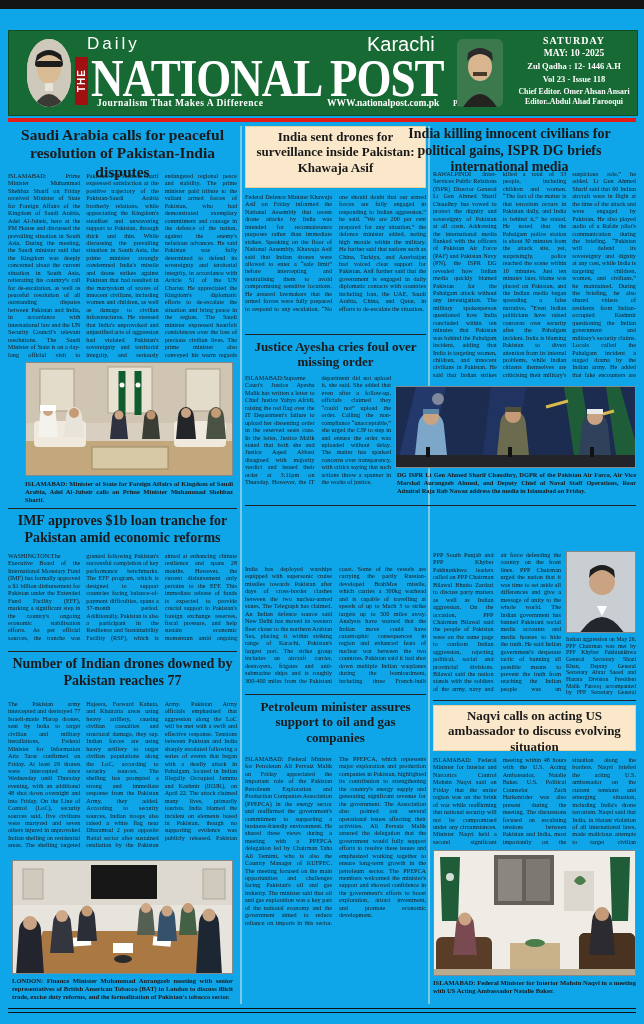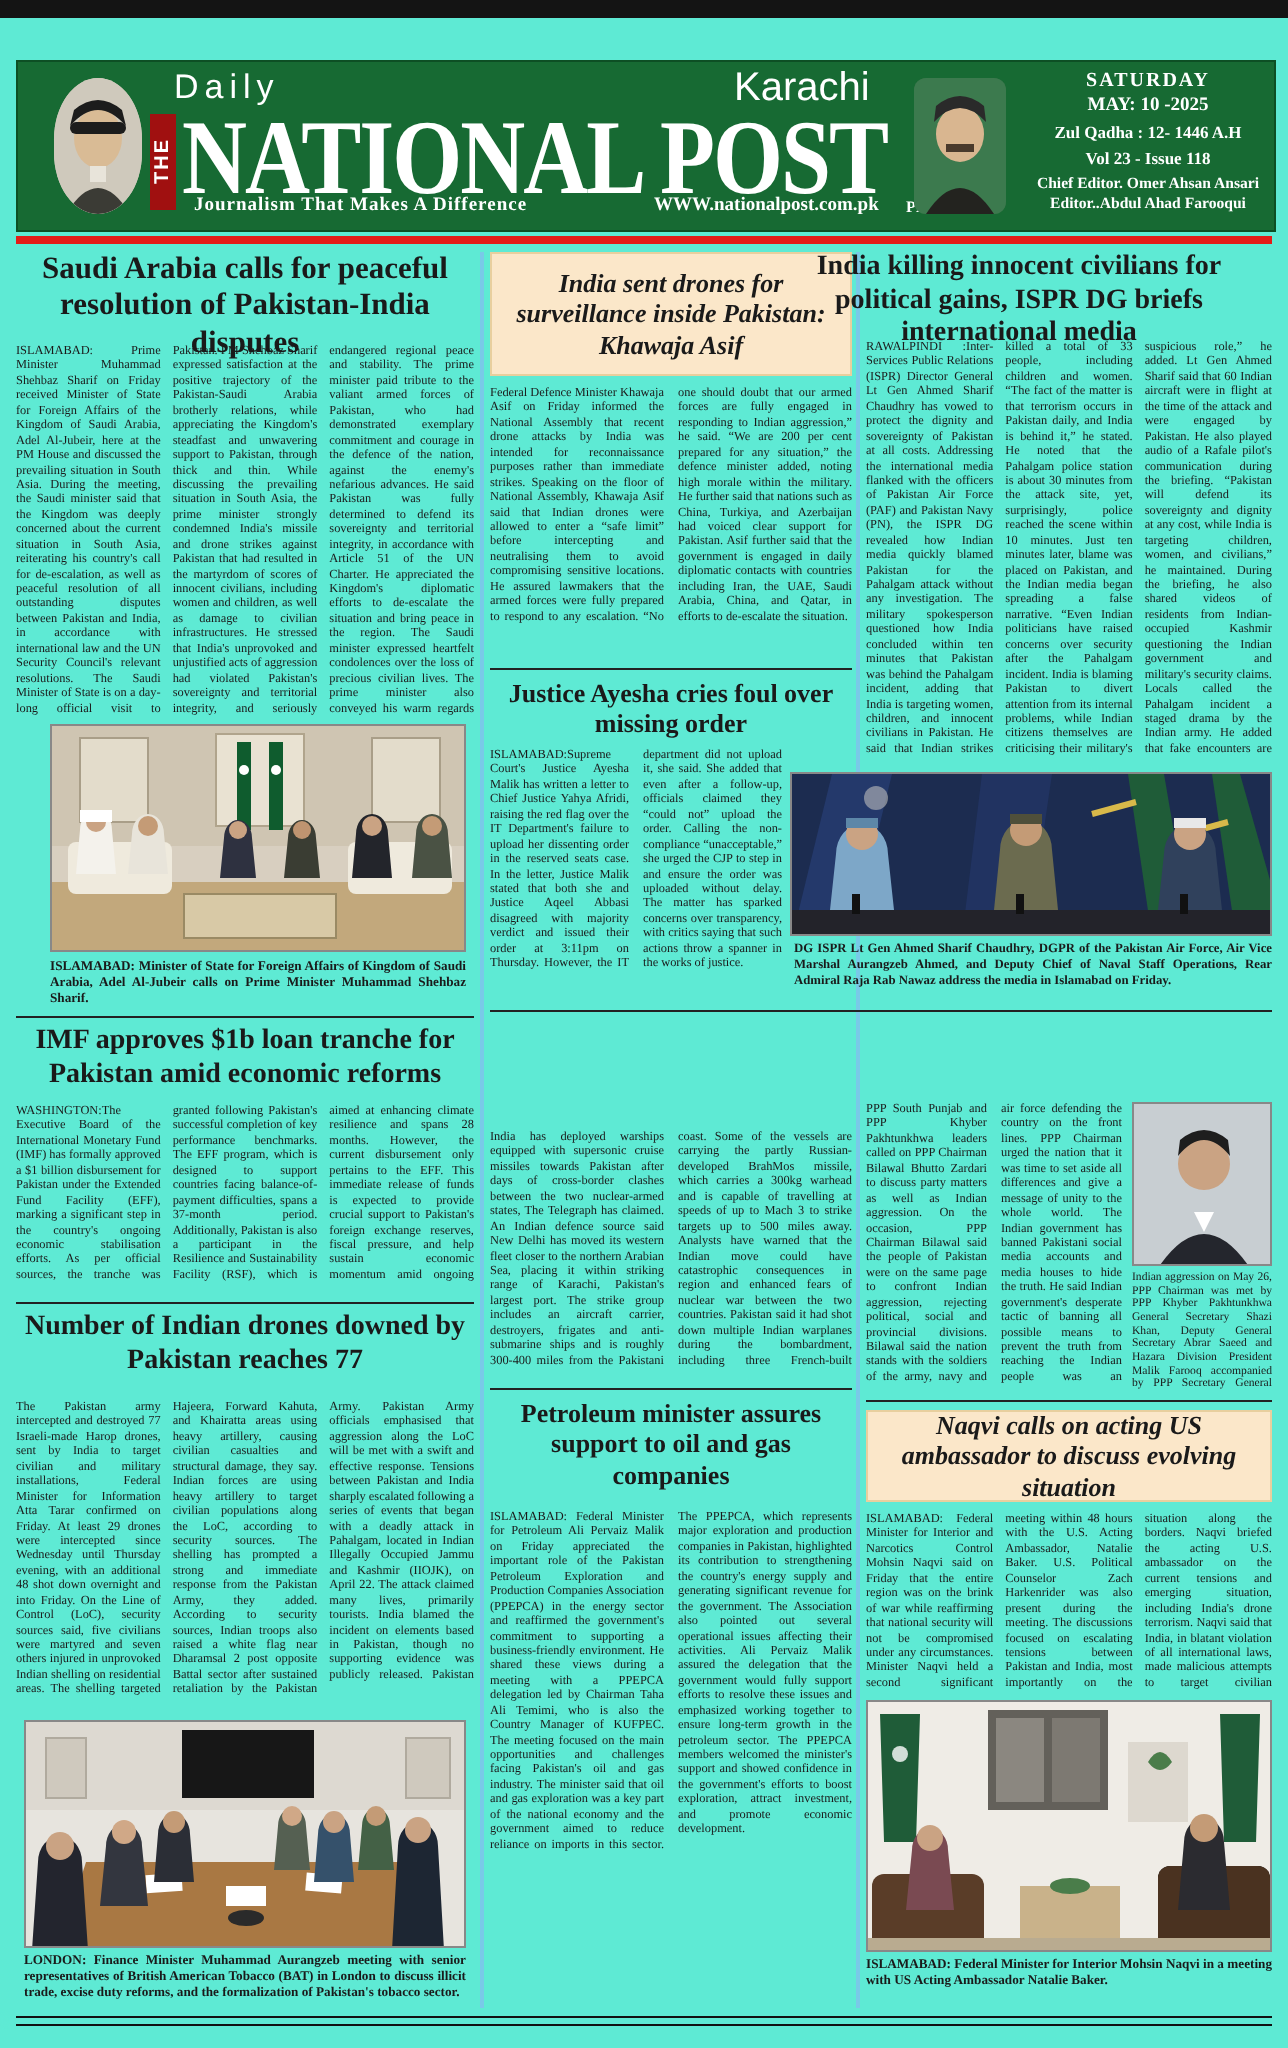--- a/index.html
+++ b/index.html
@@ -1,16 +1,16 @@
 <!DOCTYPE html>
 <html><head>
 <meta charset="utf-8">
 <style>
   html,body{margin:0;padding:0;background:#d9d9d5;}
-  .page{position:relative;width:644px;height:1024px;background:#5eead4;margin:0 auto;overflow:hidden;
+  .page{position:relative;width:644px;height:1024px;background:#0ea5e9;margin:0 auto;overflow:hidden;
         font-family:"Liberation Serif",serif;color:#1a1a1a;}
   .topband{position:absolute;left:0;top:0;width:644px;height:9px;background:#141414;}
   .bottomband{position:absolute;left:8px;top:1008px;width:628px;height:3px;border-top:1px solid #111;border-bottom:1px solid #111;}
 
   
   .masthead{position:absolute;left:8px;top:30px;width:628px;height:84px;background:#176a33;border:1px solid #0d4f24;}
   .redbar{position:absolute;left:8px;top:118px;width:628px;height:4px;background:#e31c18;}
   .mh-daily{position:absolute;left:78px;top:3px;color:#fff;font-family:"Liberation Sans",sans-serif;
             font-size:17px;letter-spacing:3px;font-weight:400;}
   .mh-the{position:absolute;left:66px;top:26px;width:13px;height:48px;background:#a01010;color:#fff;
@@ -33,21 +33,21 @@
   .p-iqbal{left:448px;top:8px;width:46px;height:68px;background:#2f6b40;border-radius:6px;}
 
   
   .vsep{position:absolute;width:2px;background:#79c9e8;}
   .hrule{position:absolute;height:1px;background:#222;}
 
   .headline{font-weight:700;text-align:center;line-height:1.18;}
   .h16{font-size:15.5px;}
   .h14{font-size:14px;}
   .h13{font-size:13px;}
-  .peachbox{background:#fbe7c9;border:1px solid #e8cf9e;display:flex;align-items:center;justify-content:center;padding:2px 6px;box-sizing:border-box;font-style:italic;}
+  .peachbox{background:#fbe7c9;border:1px solid #e8cf9e;display:flex;justify-content:center;padding:2px 6px;box-sizing:border-box;}
   .body-txt{font-size:6.2px;line-height:1.2;text-align:justify;overflow:hidden;}
   .c2{column-count:2;column-gap:7px;}
   .c3{column-count:3;column-gap:6px;}
   .caption{font-size:6.6px;font-weight:700;line-height:1.25;text-align:justify;overflow:hidden;}
   .abs{position:absolute;}
   .photo{border:1px solid #888;box-sizing:border-box;overflow:hidden;}
 </style>
 </head>
 <body>
 

